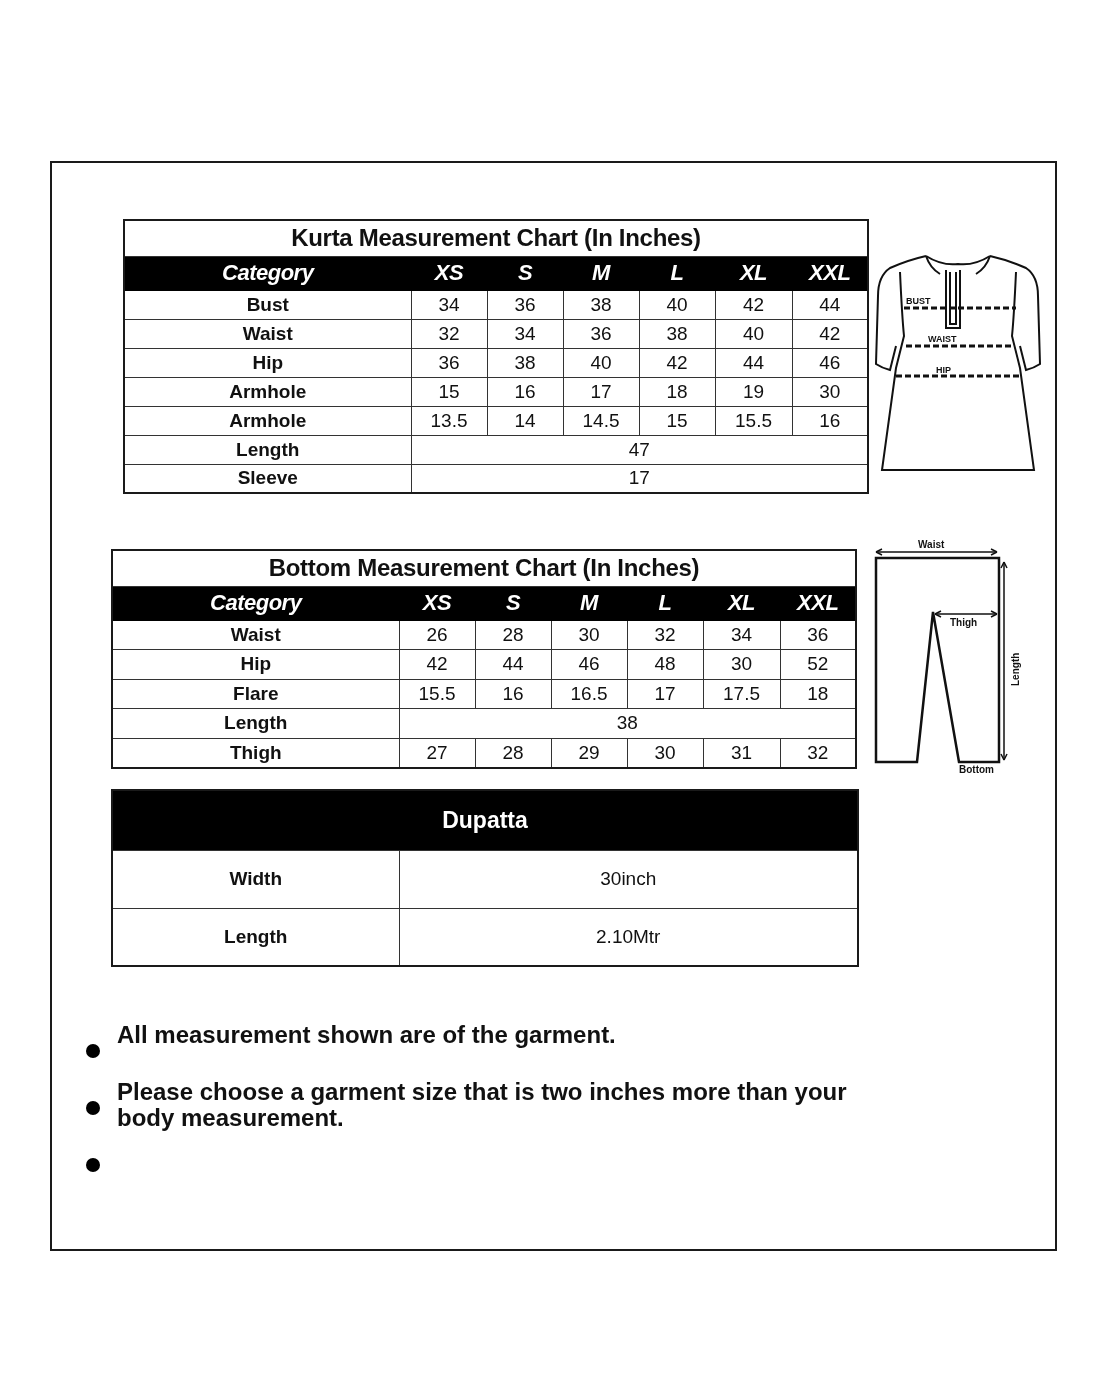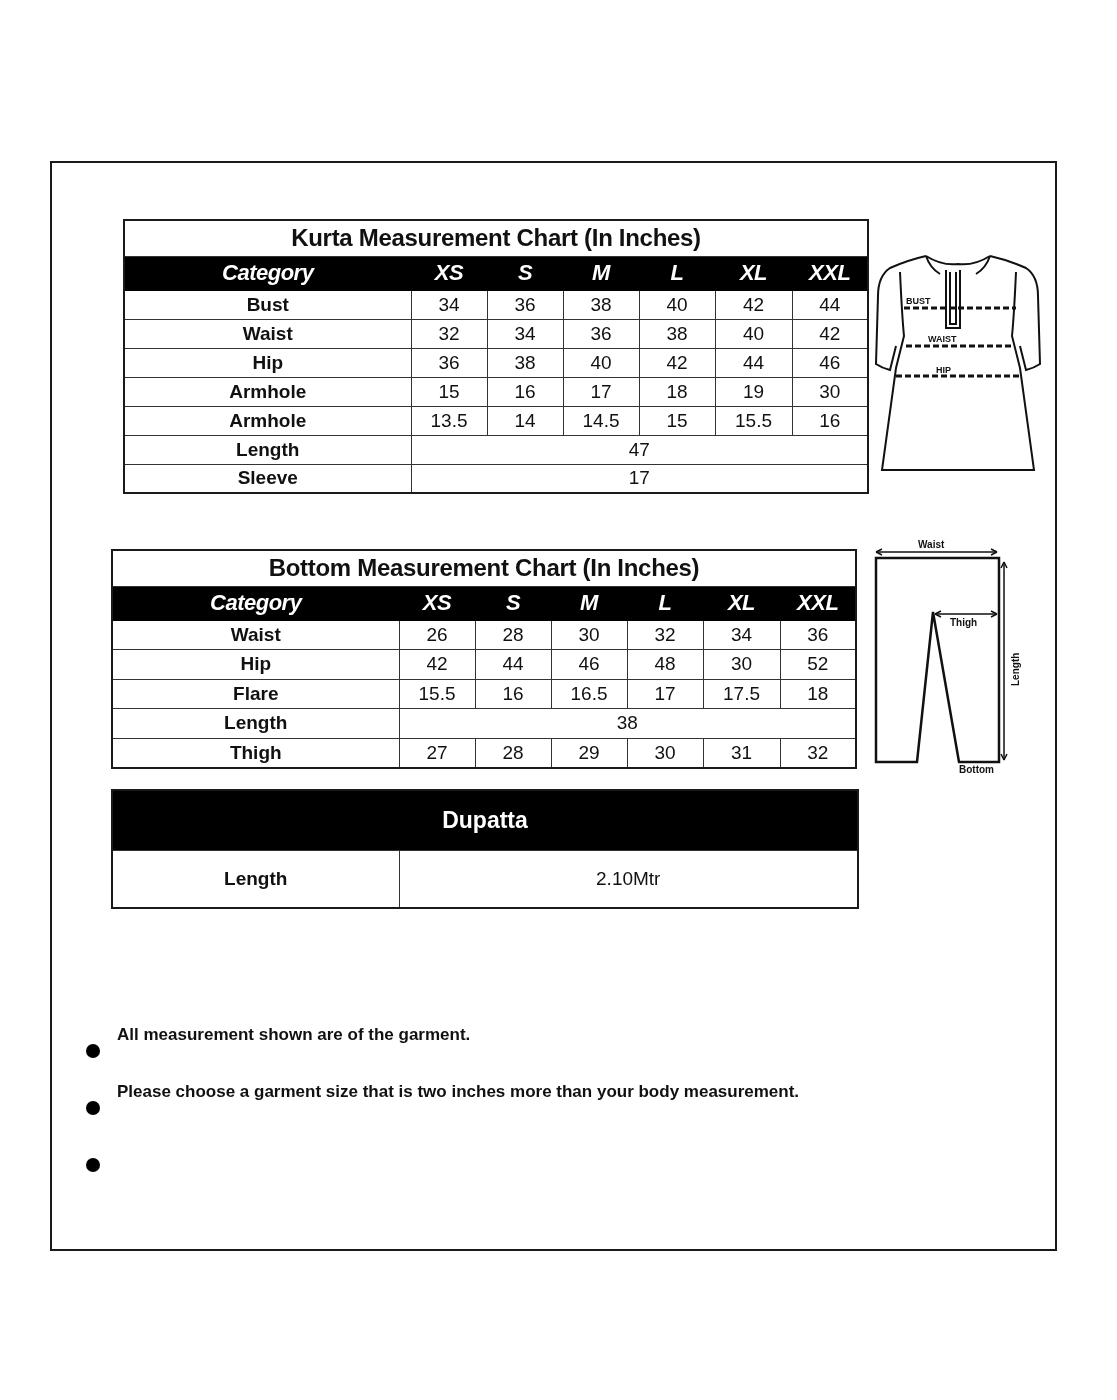--- a/index.html
+++ b/index.html
@@ -23,21 +23,21 @@
   #dupatta { position: absolute; left: 111px; top: 789px; width: 746px; border-collapse: collapse; border: 2px solid #1a1a1a; table-layout: fixed; padding-left: 13px; }
   #dupatta th { background: #000; color: #fff; font-size: 23px; font-weight: bold; height: 60px; text-align: center; }
   #dupatta td { border: 1px solid #333; height: 58px; text-align: center; font-size: 19px; }
   #dupatta td.label { font-weight: bold; }
 
   .figure { position: absolute; }
   #kurta-fig { left: 868px; top: 246px; width: 180px; height: 230px; }
   #bottom-fig { left: 866px; top: 536px; width: 160px; height: 240px; }
 
   .notes { position: absolute; left: 82px; top: 1022px; width: 780px; }
-  .note { position: relative; padding-left: 35px; font-size: 17px; font-weight: bold; line-height: 26px; color: #111; }
+  .note { position: relative; padding-left: 35px; font-size: 24px; font-weight: bold; line-height: 26px; color: #111; }
   .note .bullet { position: absolute; left: 4px; width: 14px; height: 14px; border-radius: 50%; background: #000; }
   .note1 { position: absolute; top: 0; } .note1 .bullet { top: 22px; }
   .note2 { position: absolute; top: 57px; } .note2 .bullet { top: 22px; }
   .note3 { position: absolute; top: 114px; width: 780px; } .note3 .bullet { top: 22px; }
 </style>
 </head>
 <body>
 
 <div class="frame"></div>
 
@@ -239,20 +239,24 @@
 <table id="dupatta">
   <colgroup>
       <col style="width:287px">
       <col style="width:459px">
     </colgroup>
   <tbody>
       <tr>
         <th colspan="2">Dupatta</th>
       </tr>
   <tr>
+    <td class="label">Width</td>
+    <td>30inch</td>
+  </tr>
+  <tr>
     <td class="label">Length</td>
     <td>2.10Mtr</td>
   </tr>
 </tbody>
   </table>
 
 <div class="notes">
   <div class="note note1">
     <span class="bullet"></span>
     <span>All measurement shown are of the garment.</span>

